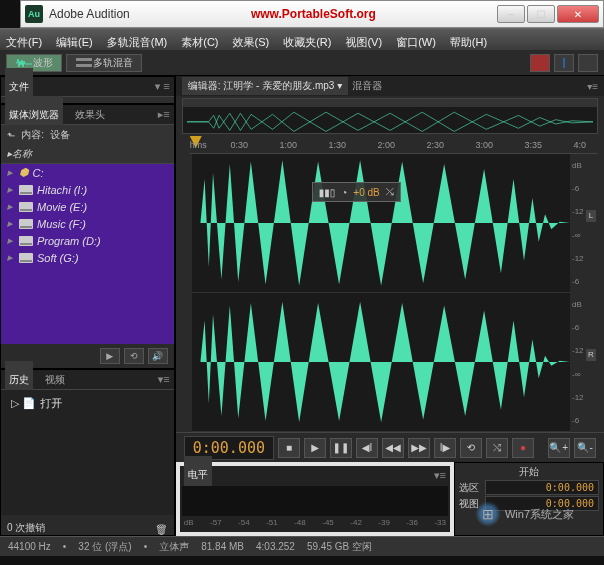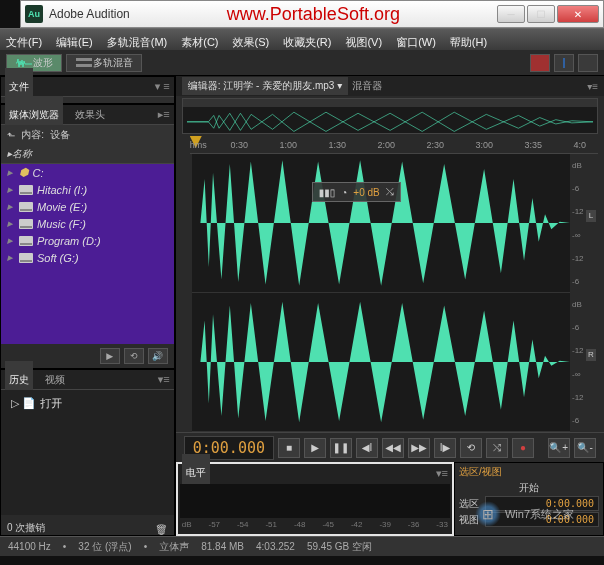--- a/index.html
+++ b/index.html
@@ -1,20 +1,20 @@
 <!DOCTYPE html>
 <html><head>
 <meta charset="utf-8">
 <style>
 * { margin:0; padding:0; box-sizing:border-box; font-family:"Microsoft YaHei",Tahoma,sans-serif; -webkit-font-smoothing:none; }
 body { background:#111; width:604px; height:565px; overflow:hidden; color:#ccc; font-size:11px; }
 .titlebar { height:28px; background:linear-gradient(#fff,#e8e8e8); display:flex; align-items:center; padding:0 4px; border:1px solid #888;margin-left:20px; }
 .au-logo { width:18px; height:18px; background:#1a3a2a; color:#4fe0b0; font-size:9px; font-weight:bold; display:flex; align-items:center; justify-content:center; border-radius:2px; margin-right:6px; }
 .title-text { color:#333; font-size:12px; }
-.title-url { flex:1; text-align:center; color:#c00; font-weight:normal; font-size:18px; }
+.title-url { flex:1; text-align:center; color:#c00; font-weight:bold; font-size:12px; }
 .winbtns { display:flex; gap:2px; }
 .winbtn { width:28px; height:18px; border:1px solid #888; background:linear-gradient(#f8f8f8,#d0d0d0); border-radius:2px; display:flex; align-items:center; justify-content:center; font-size:10px; }
 .winbtn.close { background:linear-gradient(#f08080,#d04040); color:#fff; width:42px; }
 .menubar { height:22px; background:linear-gradient(#5a5a5a,#3a3a3a); display:flex; align-items:flex-end; padding:0 6px; gap:14px; color:#eee; font-size:11px; border-top:1px solid #666; }
 .menubar span { cursor:default; }
 .toolbar { height:26px; background:#2a2a2a; display:flex; align-items:center; padding:0 6px; gap:4px; border-bottom:1px solid #000; }
 .tbtn { height:18px; padding:0 8px; background:#3a3a3a; border:1px solid #555; color:#ccc; font-size:10px; display:flex; align-items:center; }
 .tbtn.active { background:#5a8a6a; }
 .tbicon { width:18px; height:14px; }
 .main { display:flex; height:460px; background:#2a2a2a; }
@@ -49,21 +49,21 @@
 .ch-label { width:10px; height:12px; background:#444; color:#ccc; font-size:8px; display:flex; align-items:center; justify-content:center; position:absolute; right:2px; }
 .wavech { height:50%; position:relative; border-bottom:1px solid #333; }
 .wavesvg { width:100%; height:100%; }
 .hud { position:absolute; top:28px; left:120px; background:rgba(50,50,50,.9); border:1px solid #666; padding:3px 6px; display:flex; align-items:center; gap:6px; font-size:10px; }
 .hud-val { color:#e0a040; }
 .transport { height:30px; background:#2a2a2a; display:flex; align-items:center; padding:0 8px; gap:4px; border-top:1px solid #444; }
 .timecode { color:#e0a040; font-family:monospace; font-size:15px; margin-right:auto; background:#1a1a1a; padding:2px 8px; border:1px solid #444; }
 .tbtn2 { width:22px; height:20px; background:#3a3a3a; border:1px solid #555; display:flex; align-items:center; justify-content:center; color:#ccc; font-size:10px; }
 .tbtn2.rec { color:#d04040; }
 .bottom { display:flex; height:74px; }
-.level-panel { flex:1; border:2px solid #e5e5e5; background:#222; display:flex; flex-direction:column; }
+.level-panel { flex:1; border:4px solid #e5e5e5; background:#222; display:flex; flex-direction:column; }
 .level-tabs { height:18px; display:flex; padding:0 4px; align-items:center; }
 .level-body { flex:1; background:#111; position:relative; margin:2px; }
 .level-scale { height:14px; display:flex; justify-content:space-between; font-size:8px; color:#777; padding:0 4px; }
 .sel-panel { width:150px; border:1px solid #000; background:#2a2a2a; font-size:10px; padding:2px 4px; }
 .sel-head { color:#e0a040; margin-bottom:2px; }
 .sel-row { display:flex; gap:6px; align-items:center; margin:1px 0; }
 .sel-val { background:#1a1a1a; border:1px solid #444; padding:1px 4px; color:#e0a040; font-family:monospace; font-size:10px; flex:1; text-align:right; }
 .statusbar { height:20px; background:#333; display:flex; align-items:center; padding:0 8px; gap:12px; font-size:10px; color:#aaa; border-top:1px solid #555; }
 .history-panel { flex:1; display:flex; flex-direction:column; }
 .undo-foot { height:20px; display:flex; align-items:flex-end; padding:0 6px; font-size:10px; background:#2a2a2a; }
@@ -306,21 +306,20 @@
           <span>-51</span>
           <span>-48</span>
           <span>-45</span>
           <span>-42</span>
           <span>-39</span>
           <span>-36</span>
           <span>-33</span>
         </div>
       </div>
       <div class="sel-panel">
-        <div class="sel-head">选区/视图</div>
         <div style="text-align:center;color:#ccc">开始</div>
         <div class="sel-row">
           <span>选区</span>
           <span class="sel-val">0:00.000</span>
         </div>
         <div class="sel-row">
           <span>视图</span>
           <span class="sel-val">0:00.000</span>
         </div>
       </div>

